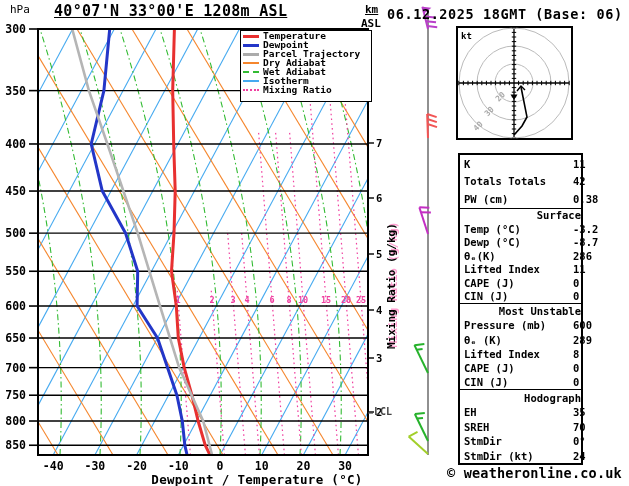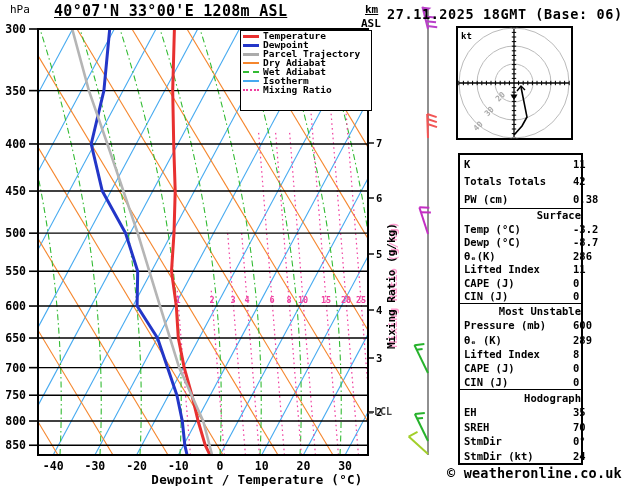--- a/index.html
+++ b/index.html
@@ -5,21 +5,21 @@
   html,body{margin:0;padding:0;background:#fff;}
   #app{position:relative;width:629px;height:486px;background:#fff;overflow:hidden;
        font-family:"DejaVu Sans Mono","Liberation Mono",monospace;color:#000;}
   .abs{position:absolute;white-space:nowrap;}
   #skewt{position:absolute;left:0;top:0;}
   #title{left:54px;top:2px;font-size:15px;letter-spacing:.3px;font-weight:bold;text-decoration:underline;}
   #date{left:387px;top:6px;font-size:13.5px;letter-spacing:.6px;font-weight:bold;}
   #hpa{left:10px;top:3px;font-size:11px;font-weight:normal;}
   #km{left:365px;top:3px;font-size:11px;font-weight:bold;text-decoration:underline;}
   #asl{left:361px;top:17px;font-size:11px;font-weight:bold;}
-  #legend{left:240px;top:30px;width:128px;border:1.6px solid #000;background:#fff;padding:1px 0 16px 2px;text-align:center;}
+  #legend{left:240px;top:30px;width:128px;border:1.6px solid #000;background:#fff;padding:1px 0 7px 2px;text-align:center;}
   .leg-row{display:flex;align-items:center;height:8.9px;}
   .leg-swatch{width:16px;margin-right:4px;flex:none;}
   .leg-label{font-size:9.5px;font-weight:bold;line-height:8px;}
   #mixlabel{left:385px;top:349px;transform:rotate(-90deg);transform-origin:0 0;
             font-size:11px;font-weight:bold;text-shadow:1.5px 1.5px 0 #ff9ed0;}
   #lcl{left:374px;top:406px;font-size:10px;color:#444;font-weight:bold;}
   #datatable{left:458px;top:153px;width:125px;height:312px;border:2px solid #000;
              box-sizing:border-box;display:flex;flex-direction:column;background:#fff;}
   .tsection{box-sizing:border-box;display:flex;flex-direction:column;justify-content:space-around;
             border-top:1.6px solid #000;}
@@ -205,21 +205,21 @@
       <g stroke="#a2cf2a" stroke-width="2" fill="none">
         <line x1="428" y1="454" x2="408.67823453758774" y2="436.6026042346697"></line>
         <line x1="408.67823453758774" y1="436.6026042346697" x2="417.50835742119875" y2="431.90910555454536"></line>
       </g>
     </svg>
 
   <div class="abs" id="hpa">hPa</div>
   <div class="abs" id="title">40°07'N 33°00'E 1208m ASL</div>
   <div class="abs" id="km">km</div>
   <div class="abs" id="asl">ASL</div>
-  <div class="abs" id="date">27.11.2025 18GMT (Base: 06)</div>
+  <div class="abs" id="date">06.12.2025 18GMT (Base: 06)</div>
 
   <div class="abs" id="legend">
       <div class="leg-row">
         <div class="leg-swatch" style="border-top: 3.5px solid rgb(232, 48, 48);"></div>
         <span class="leg-label">Temperature</span>
       </div>
       <div class="leg-row">
         <div class="leg-swatch" style="border-top: 3.5px solid rgb(35, 54, 200);"></div>
         <span class="leg-label">Dewpoint</span>
       </div>

